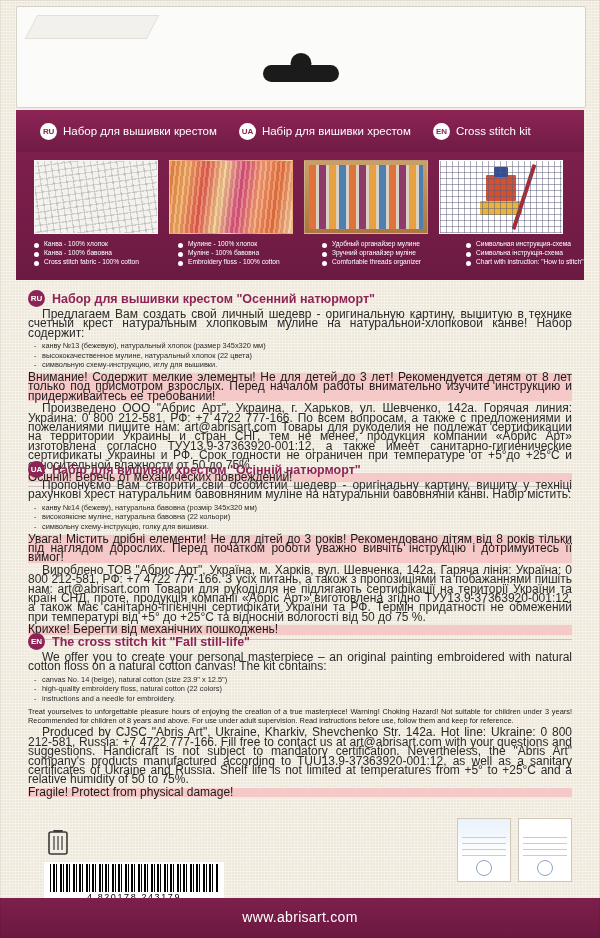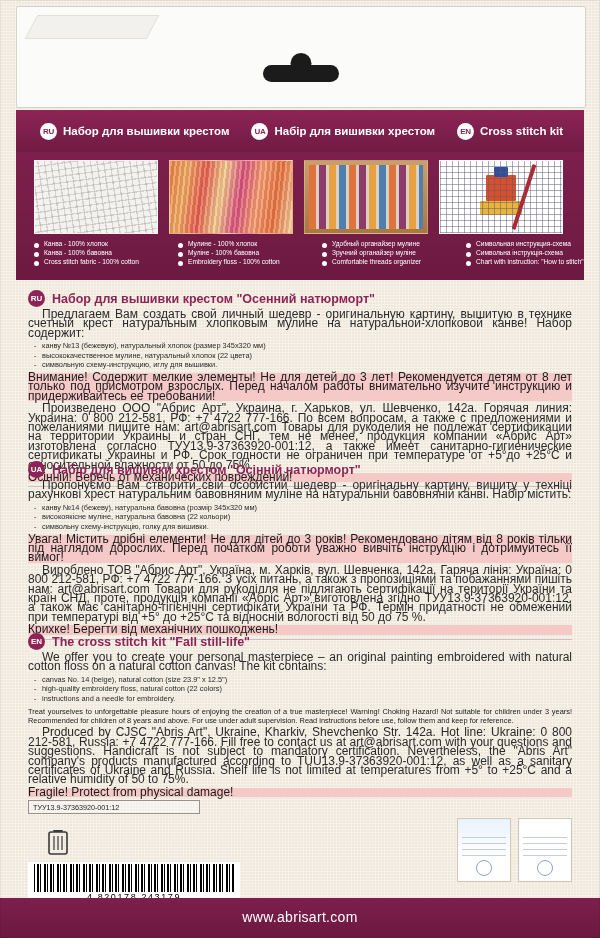--- a/index.html
+++ b/index.html
@@ -43,21 +43,21 @@
     background:linear-gradient(180deg,#8d2455 0%,#7d1f4c 55%,#6f1b44 100%);
   }
   .hdr-row{display:flex;align-items:center;height:42px;padding-left:24px;gap:0;}
   .hdr-item{display:flex;align-items:center;gap:6px;margin-right:22px;}
   .lang-badge{
     width:17px;height:17px;border-radius:50%;
     background:#ffffff;color:#8d2455;
     font-size:8px;font-weight:bold;line-height:17px;text-align:center;
     letter-spacing:-0.2px;
   }
-  .hdr-text{color:#ffffff;font-size:11.5px;font-weight:bold;white-space:nowrap;}
+  .hdr-text{color:#ffffff;font-size:11.5px;font-weight:normal;white-space:nowrap;}
 
   
   .photo-band{
     position:absolute;left:16px;top:152px;width:568px;height:128px;
     background:linear-gradient(180deg,#7d1f4c 0%,#6c1a42 100%);
   }
   .photos{position:absolute;left:18px;top:8px;display:flex;gap:11px;}
   .photo{width:122px;height:72px;border:1px solid rgba(255,255,255,0.25);overflow:hidden;position:relative;}
   .ph-canvas{background:#f3f2ee;}
   .ph-canvas:after{
@@ -126,21 +126,21 @@
   .tu-box{
     position:absolute;left:28px;top:800px;width:172px;height:14px;
     border:1px solid #9d8f8f;
     font-size:7.2px;color:#222;line-height:14px;padding-left:4px;
     background:rgba(255,255,255,0.35);
     box-sizing:border-box;
   }
   .marks{position:absolute;left:40px;top:822px;display:flex;align-items:center;gap:16px;flex-direction:column;}
   .mark{width:36px;height:40px;position:relative;}
   .barcode{
-    position:absolute;left:28px;top:862px;width:212px;height:40px;
+    position:absolute;left:44px;top:862px;width:180px;height:40px;
     background:#ffffff;
   }
   .barcode .bars{
     position:absolute;left:6px;top:2px;right:6px;height:28px;
     background:repeating-linear-gradient(90deg,
       #000 0 1px, #fff 1px 3px, #000 3px 5px, #fff 5px 6px,
       #000 6px 7px, #fff 7px 10px, #000 10px 12px, #fff 12px 13px);
   }
   .barcode .num{
     position:absolute;left:0;right:0;bottom:0;text-align:center;
@@ -312,21 +312,20 @@
     <ul class="list">
       <li>canvas No. 14 (beige), natural cotton (size 23.9" x 12.5")</li>
       <li>high-quality embroidery floss, natural cotton (22 colors)</li>
       <li>instructions and a needle for embroidery.</li>
     </ul>
     <p class="warn-plain">Treat yourselves to unforgettable pleasure hours of enjoying the creation of a true masterpiece! Warning! Choking Hazard! Not suitable for children under 3 years! Recommended for children of 8 years and above. For use under adult supervision. Read instructions before use, follow them and keep for reference.</p>
     <p class="para indent">Produced by CJSC "Abris Art", Ukraine, Kharkiv, Shevchenko Str. 142a. Hot line: Ukraine: 0 800 212-581, Russia: +7 4722 777-166. Fill free to contact us at art@abrisart.com with your questions and suggestions. Handicraft is not subject to mandatory certification. Nevertheless, the "Abris Art" company's products manufactured according to TUU13.9-37363920-001:12, as well as a sanitary certificates of Ukraine and Russia. Shelf life is not limited at temperatures from +5° to +25°C and a relative humidity of 50 to 75%.</p>
     <p class="warn" style="text-align:left;">Fragile! Protect from physical damage!</p>
   </div>
 
-  <div class="tu-box">ТУУ13.9-37363920-001:12</div>
 
   <div class="marks">
     <div class="mark">
       <svg width="36" height="40" viewBox="0 0 36 40">
           <rect x="9" y="10" width="18" height="22" rx="2" fill="none" stroke="#3a3a3a" stroke-width="1.6"></rect>
           <path d="M13 8 h10 l-1 2 h-8 z" fill="#3a3a3a"></path>
           <path d="M14 14 v14 M18 14 v14 M22 14 v14" stroke="#3a3a3a" stroke-width="1.2"></path>
         </svg>
     </div>
     <div class="mark">

